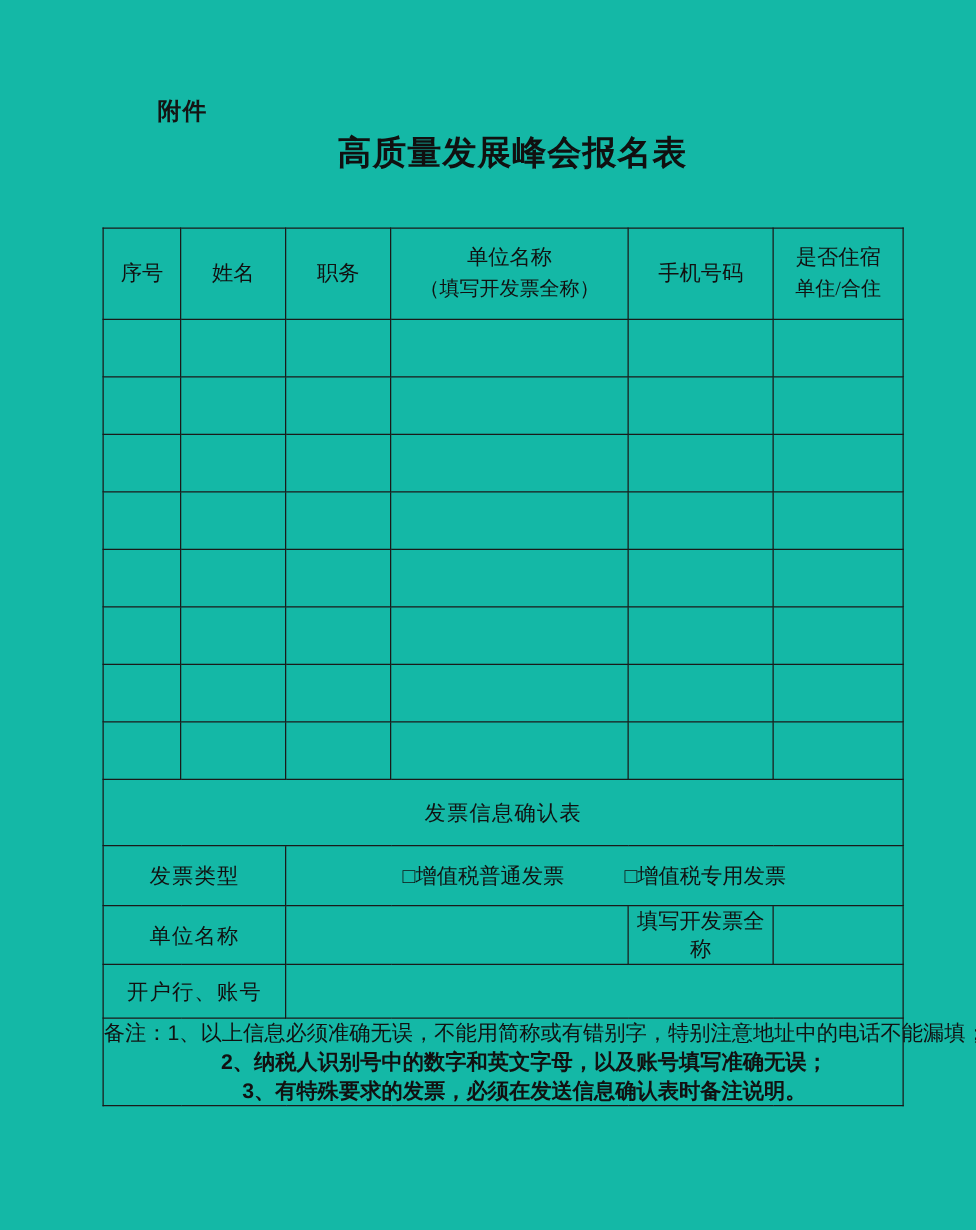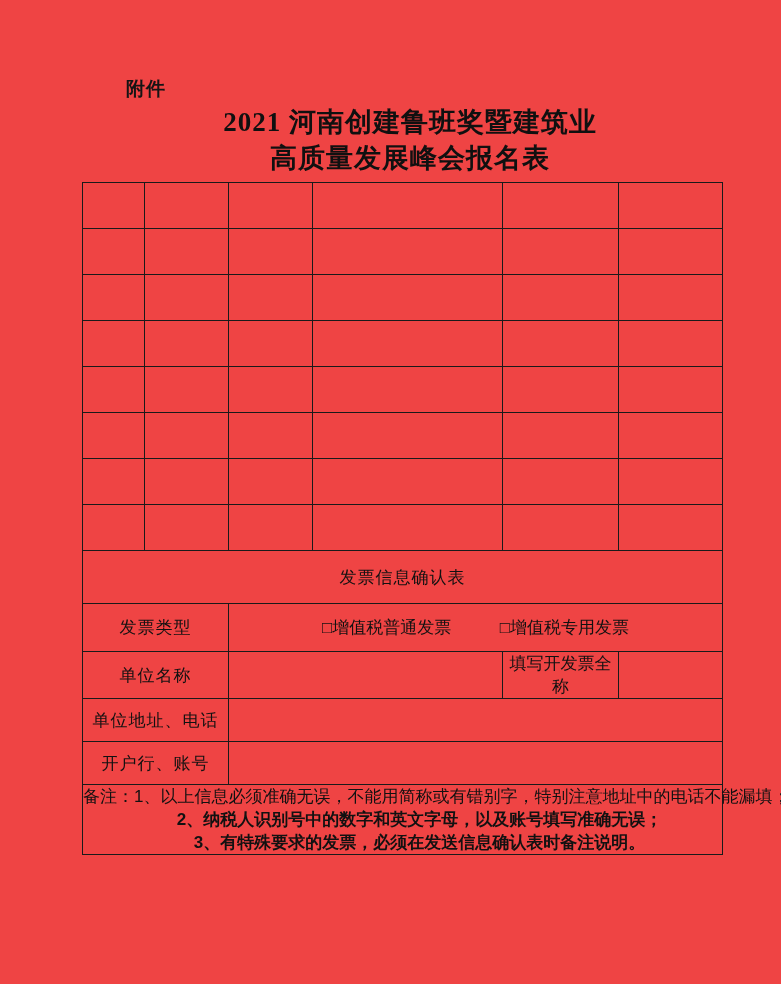--- a/index.html
+++ b/index.html
@@ -13,21 +13,21 @@
     position: relative;
     font-family: "Liberation Serif", "DejaVu Serif", serif;
     color: #111111;
     overflow: hidden;
   }
   .page {
     position: absolute;
     left: 0; top: 0;
     width: 781px;
     height: 984px;
-    background: #ef4444;
+    background: #14b8a6;
   }
   .attachment-label {
     position: absolute;
     left: 126px;
     top: 76px;
     font-family: "Liberation Sans", "DejaVu Sans", sans-serif;
     font-size: 19px;
     font-weight: bold;
     letter-spacing: 1px;
     color: #141414;
@@ -126,35 +126,48 @@
   }
 </style>
 </head>
 <body>
 
 <div class="page">
 
   <div class="attachment-label">附件</div>
 
   <div class="doc-title">
-    <span class="line1">2021 河南创建鲁班奖暨建筑业</span>
     <span class="line2">高质量发展峰会报名表</span>
   </div>
 
   <div class="table-wrap">
     <table class="main">
       <colgroup>
         <col style="width:62px">
         <col style="width:84px">
         <col style="width:84px">
         <col style="width:190px">
         <col style="width:116px">
         <col style="width:104px">
       </colgroup>
       <tbody>
+        <tr>
+          <td class="hdr-cell">序号</td>
+          <td class="hdr-cell">姓名</td>
+          <td class="hdr-cell">职务</td>
+          <td class="hdr-cell">
+            <span>单位名称</span>
+            <span class="sub">（填写开发票全称）</span>
+          </td>
+          <td class="hdr-cell">手机号码</td>
+          <td class="hdr-cell">
+            <span>是否住宿</span>
+            <span class="sub">单住/合住</span>
+          </td>
+        </tr>
 
         <tr class="body-row">
           <td></td>
           <td></td>
           <td></td>
           <td></td>
           <td></td>
           <td></td>
         </tr>
         <tr class="body-row">
@@ -226,24 +239,20 @@
           </td>
         </tr>
 
         <tr class="inv-row">
           <td colspan="2" class="inv-label">单位名称</td>
           <td colspan="2"></td>
           <td class="tax-id-cell">填写开发票全称</td>
           <td></td>
         </tr>
 
-        <tr class="inv-row">
-          <td colspan="2" class="inv-label">单位地址、电话</td>
-          <td colspan="4"></td>
-        </tr>
 
         <tr class="inv-row">
           <td colspan="2" class="inv-label">开户行、账号</td>
           <td colspan="4"></td>
         </tr>
 
 
         <tr>
           <td colspan="6" class="notes-cell">
             <span class="nline">备注：1、以上信息必须准确无误，不能用简称或有错别字，特别注意地址中的电话不能漏填；</span>

